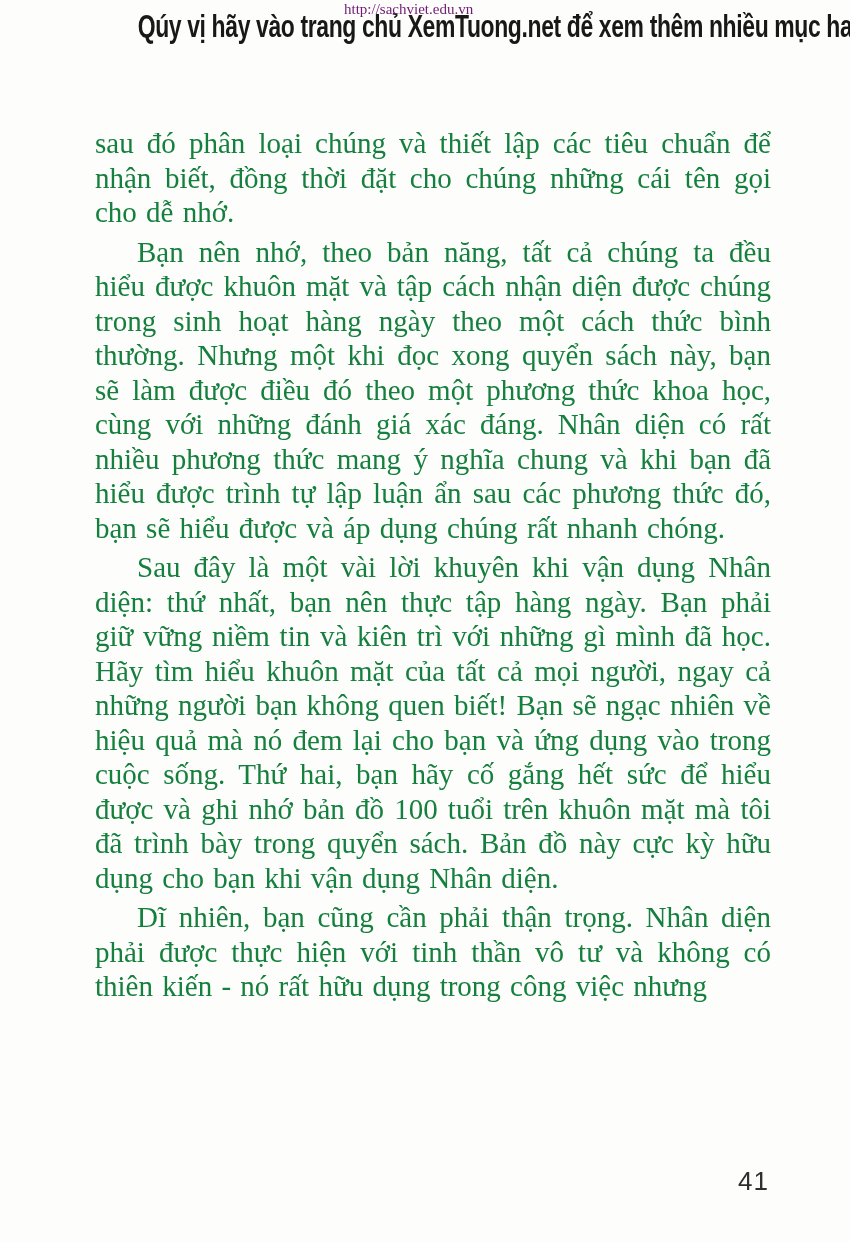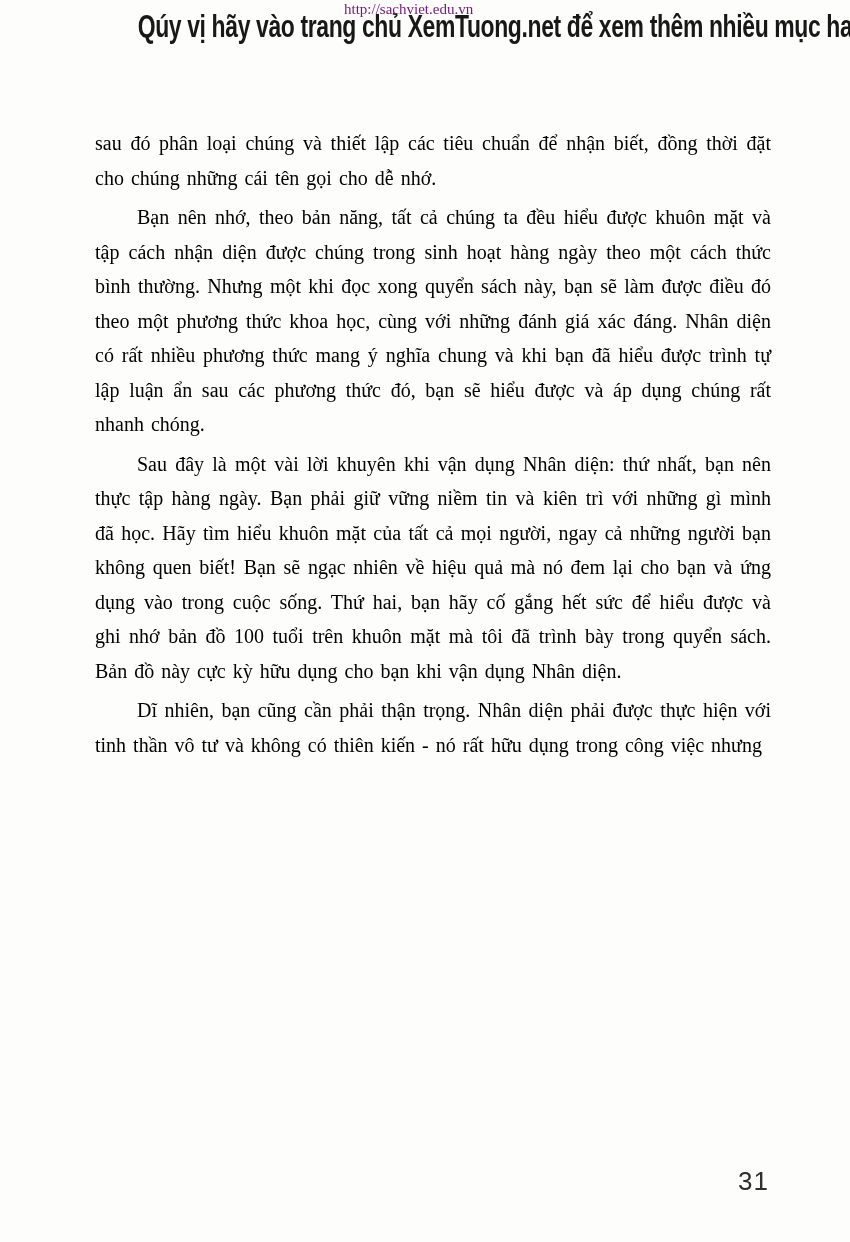--- a/index.html
+++ b/index.html
@@ -58,23 +58,23 @@
     pointer-events: none;
   }
 
   
   .body-text {
     position: absolute;
     top: 126px;
     left: 95px;
     width: 676px;
     z-index: 1;
-    font-size: 20px;
+    font-size: 29px;
     line-height: 34.5px;
-    color: #000000;
+    color: #15803d;
     text-align: justify;
     word-spacing: 2px;
   }
   .body-text p {
     margin: 0;
   }
   .body-text p + p {
     margin-top: 5px;
   }
   .body-text p.indent {
@@ -103,15 +103,15 @@
   </div>
 
 
   <div class="body-text">
     <p>sau đó phân loại chúng và thiết lập các tiêu chuẩn để nhận biết, đồng thời đặt cho chúng những cái tên gọi cho dễ nhớ.</p>
     <p class="indent">Bạn nên nhớ, theo bản năng, tất cả chúng ta đều hiểu được khuôn mặt và tập cách nhận diện được chúng trong sinh hoạt hàng ngày theo một cách thức bình thường. Nhưng một khi đọc xong quyển sách này, bạn sẽ làm được điều đó theo một phương thức khoa học, cùng với những đánh giá xác đáng. Nhân diện có rất nhiều phương thức mang ý nghĩa chung và khi bạn đã hiểu được trình tự lập luận ẩn sau các phương thức đó, bạn sẽ hiểu được và áp dụng chúng rất nhanh chóng.</p>
     <p class="indent">Sau đây là một vài lời khuyên khi vận dụng Nhân diện: thứ nhất, bạn nên thực tập hàng ngày. Bạn phải giữ vững niềm tin và kiên trì với những gì mình đã học. Hãy tìm hiểu khuôn mặt của tất cả mọi người, ngay cả những người bạn không quen biết! Bạn sẽ ngạc nhiên về hiệu quả mà nó đem lại cho bạn và ứng dụng vào trong cuộc sống. Thứ hai, bạn hãy cố gắng hết sức để hiểu được và ghi nhớ bản đồ 100 tuổi trên khuôn mặt mà tôi đã trình bày trong quyển sách. Bản đồ này cực kỳ hữu dụng cho bạn khi vận dụng Nhân diện.</p>
     <p class="indent">Dĩ nhiên, bạn cũng cần phải thận trọng. Nhân diện phải được thực hiện với tinh thần vô tư và không có thiên kiến - nó rất hữu dụng trong công việc nhưng</p>
   </div>
 
-  <div class="page-number">31</div>
+  <div class="page-number">41</div>
 
 </div>
 
 </body></html>

